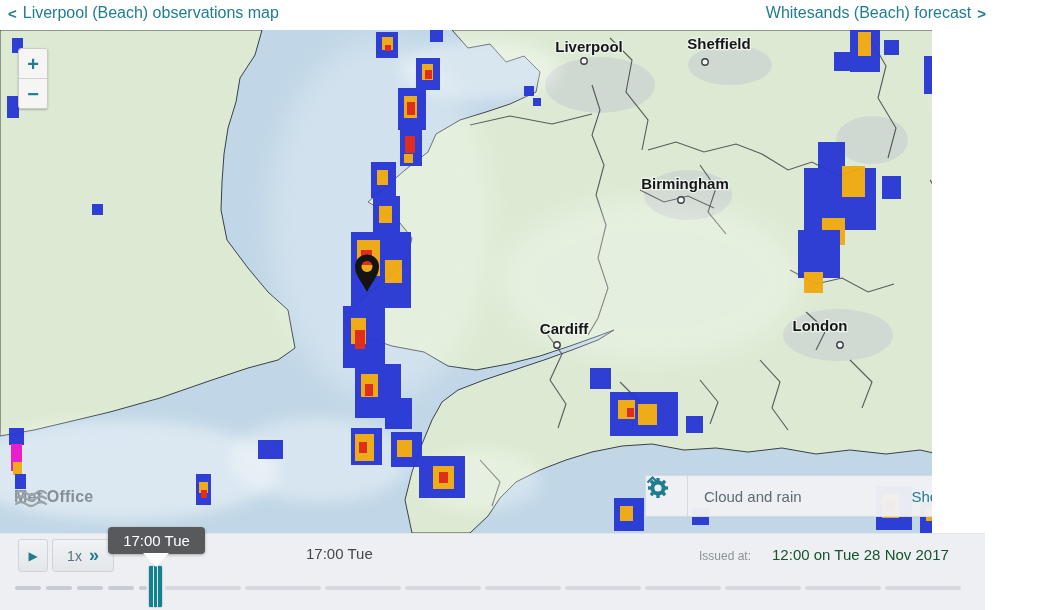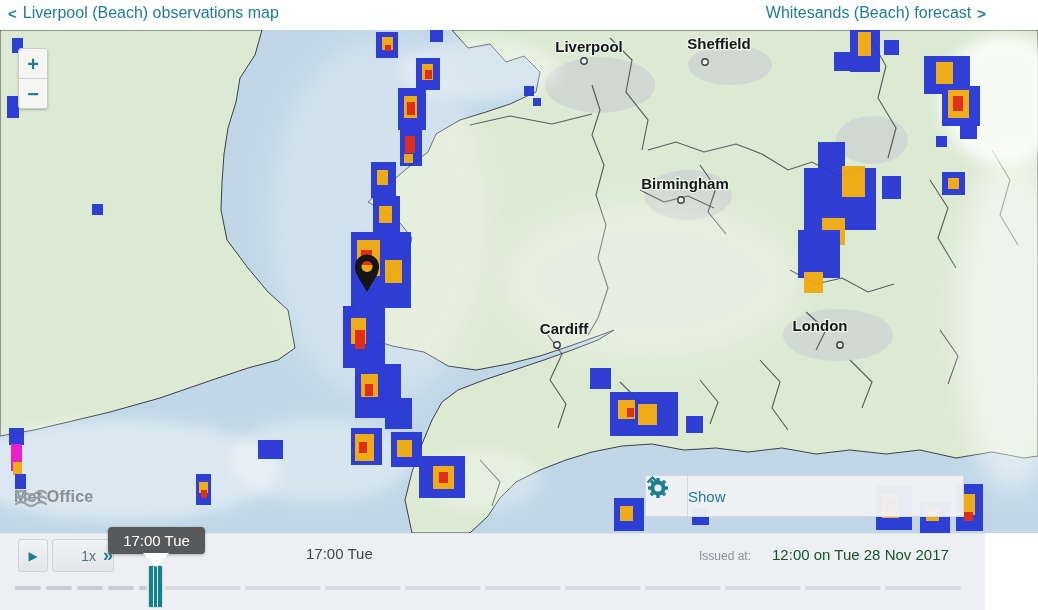--- a/index.html
+++ b/index.html
@@ -8,21 +8,21 @@
 
   
   .header{position:absolute;top:0;left:0;width:1038px;height:30px;background:#fff;z-index:5;}
   .hlink{position:absolute;top:4px;font-size:16px;color:var(--accent-teal);cursor:pointer;
          display:flex;align-items:center;gap:6px;}
   .hlink .chev{font-weight:700;font-size:15px;}
   #back-link{left:8px;}
   #fwd-link{right:52px;}
 
   
-  .map{position:absolute;top:30px;left:0;width:1038px;height:503px;overflow:hidden;background:#c1d7e7;}
+  .map{position:absolute;top:30px;left:0;width:932px;height:503px;overflow:hidden;background:#c1d7e7;}
   .map svg{position:absolute;top:0;left:0;}
   .land{fill:var(--land-green);stroke:#3a4046;stroke-width:1;}
   .border{fill:none;stroke:#32373c;stroke-width:1.1;opacity:.8;}
   .urban{fill:#c6cbd1;}
   .cloud{fill:#ffffff;}
   .citylabel{font-family:"Liberation Sans",sans-serif;font-size:15px;font-weight:700;fill:#15181b;
              paint-order:stroke;stroke:#eef3ea;stroke-width:2.5px;text-anchor:middle;}
   .citydot{fill:#f4f6f3;stroke:#3a3f44;stroke-width:1.4;}
   .rb{fill:var(--radar-blue);}
   .ro{fill:var(--radar-orange);}
@@ -50,21 +50,21 @@
   .show-toggle{display:flex;align-items:flex-start;gap:7px;padding-right:14px;color:var(--accent-teal);
                font-size:15px;cursor:pointer;}
 
   
   .timebar{position:absolute;top:533px;left:0;width:985px;height:77px;background:#edeff2;
            border-top:1px solid #e2e5e8;z-index:3;}
   .tb-btn{position:absolute;height:31px;border:1px solid #d0d4d8;border-radius:3px;cursor:pointer;
           background:linear-gradient(#f0f2f4,#e4e7ea);display:flex;align-items:center;justify-content:center;}
   #play-btn{left:18px;top:5px;width:28px;}
   #play-btn .tri{color:var(--accent-teal);font-size:12px;}
-  #speed-btn{left:52px;top:5px;width:60px;gap:7px;justify-content:flex-end;}
+  #speed-btn{left:52px;top:5px;width:60px;gap:7px;}
   #speed-btn .spd{color:#55727e;font-size:14px;}
   #speed-btn .skp{color:var(--accent-teal);font-size:18px;font-weight:700;line-height:1;margin-top:-2px;}
   .current-time{position:absolute;left:306px;top:11px;font-size:15px;color:#43474b;}
   .issued{position:absolute;left:699px;top:12px;display:flex;align-items:baseline;gap:21px;white-space:nowrap;}
   .issued .lbl{font-size:12px;color:#8b9197;}
   .issued .val{font-size:15px;color:#14532d;}
 
   
   .slider{position:absolute;left:0;top:49px;width:985px;height:12px;cursor:pointer;}
   .tick{position:absolute;top:3px;height:4px;border-radius:2px;}
@@ -296,20 +296,21 @@
           <line x1="0" y1="5" x2="0" y2="10"></line>
             <line x1="0" y1="-5" x2="0" y2="-10"></line>
           <line x1="3.5" y1="3.5" x2="7.1" y2="7.1"></line>
             <line x1="-3.5" y1="-3.5" x2="-7.1" y2="-7.1"></line>
           <line x1="3.5" y1="-3.5" x2="7.1" y2="-7.1"></line>
             <line x1="-3.5" y1="3.5" x2="-7.1" y2="7.1"></line>
         </g>
         <circle cx="0" cy="0" r="5.6" fill="none" stroke="#1f7d91" stroke-width="4"></circle>
       </svg>
     </div>
+    <div class="layer-title">Cloud and rain</div>
     <div class="show-toggle">
       <span>Show</span>
       <svg width="13" height="8" viewBox="0 0 13 8">
         <polyline points="1.5,6.5 6.5,1.5 11.5,6.5" fill="none" stroke="#1f7d91" stroke-width="2.2"></polyline>
       </svg>
     </div>
   </div>
 </div>
 
 <div class="timebar">

